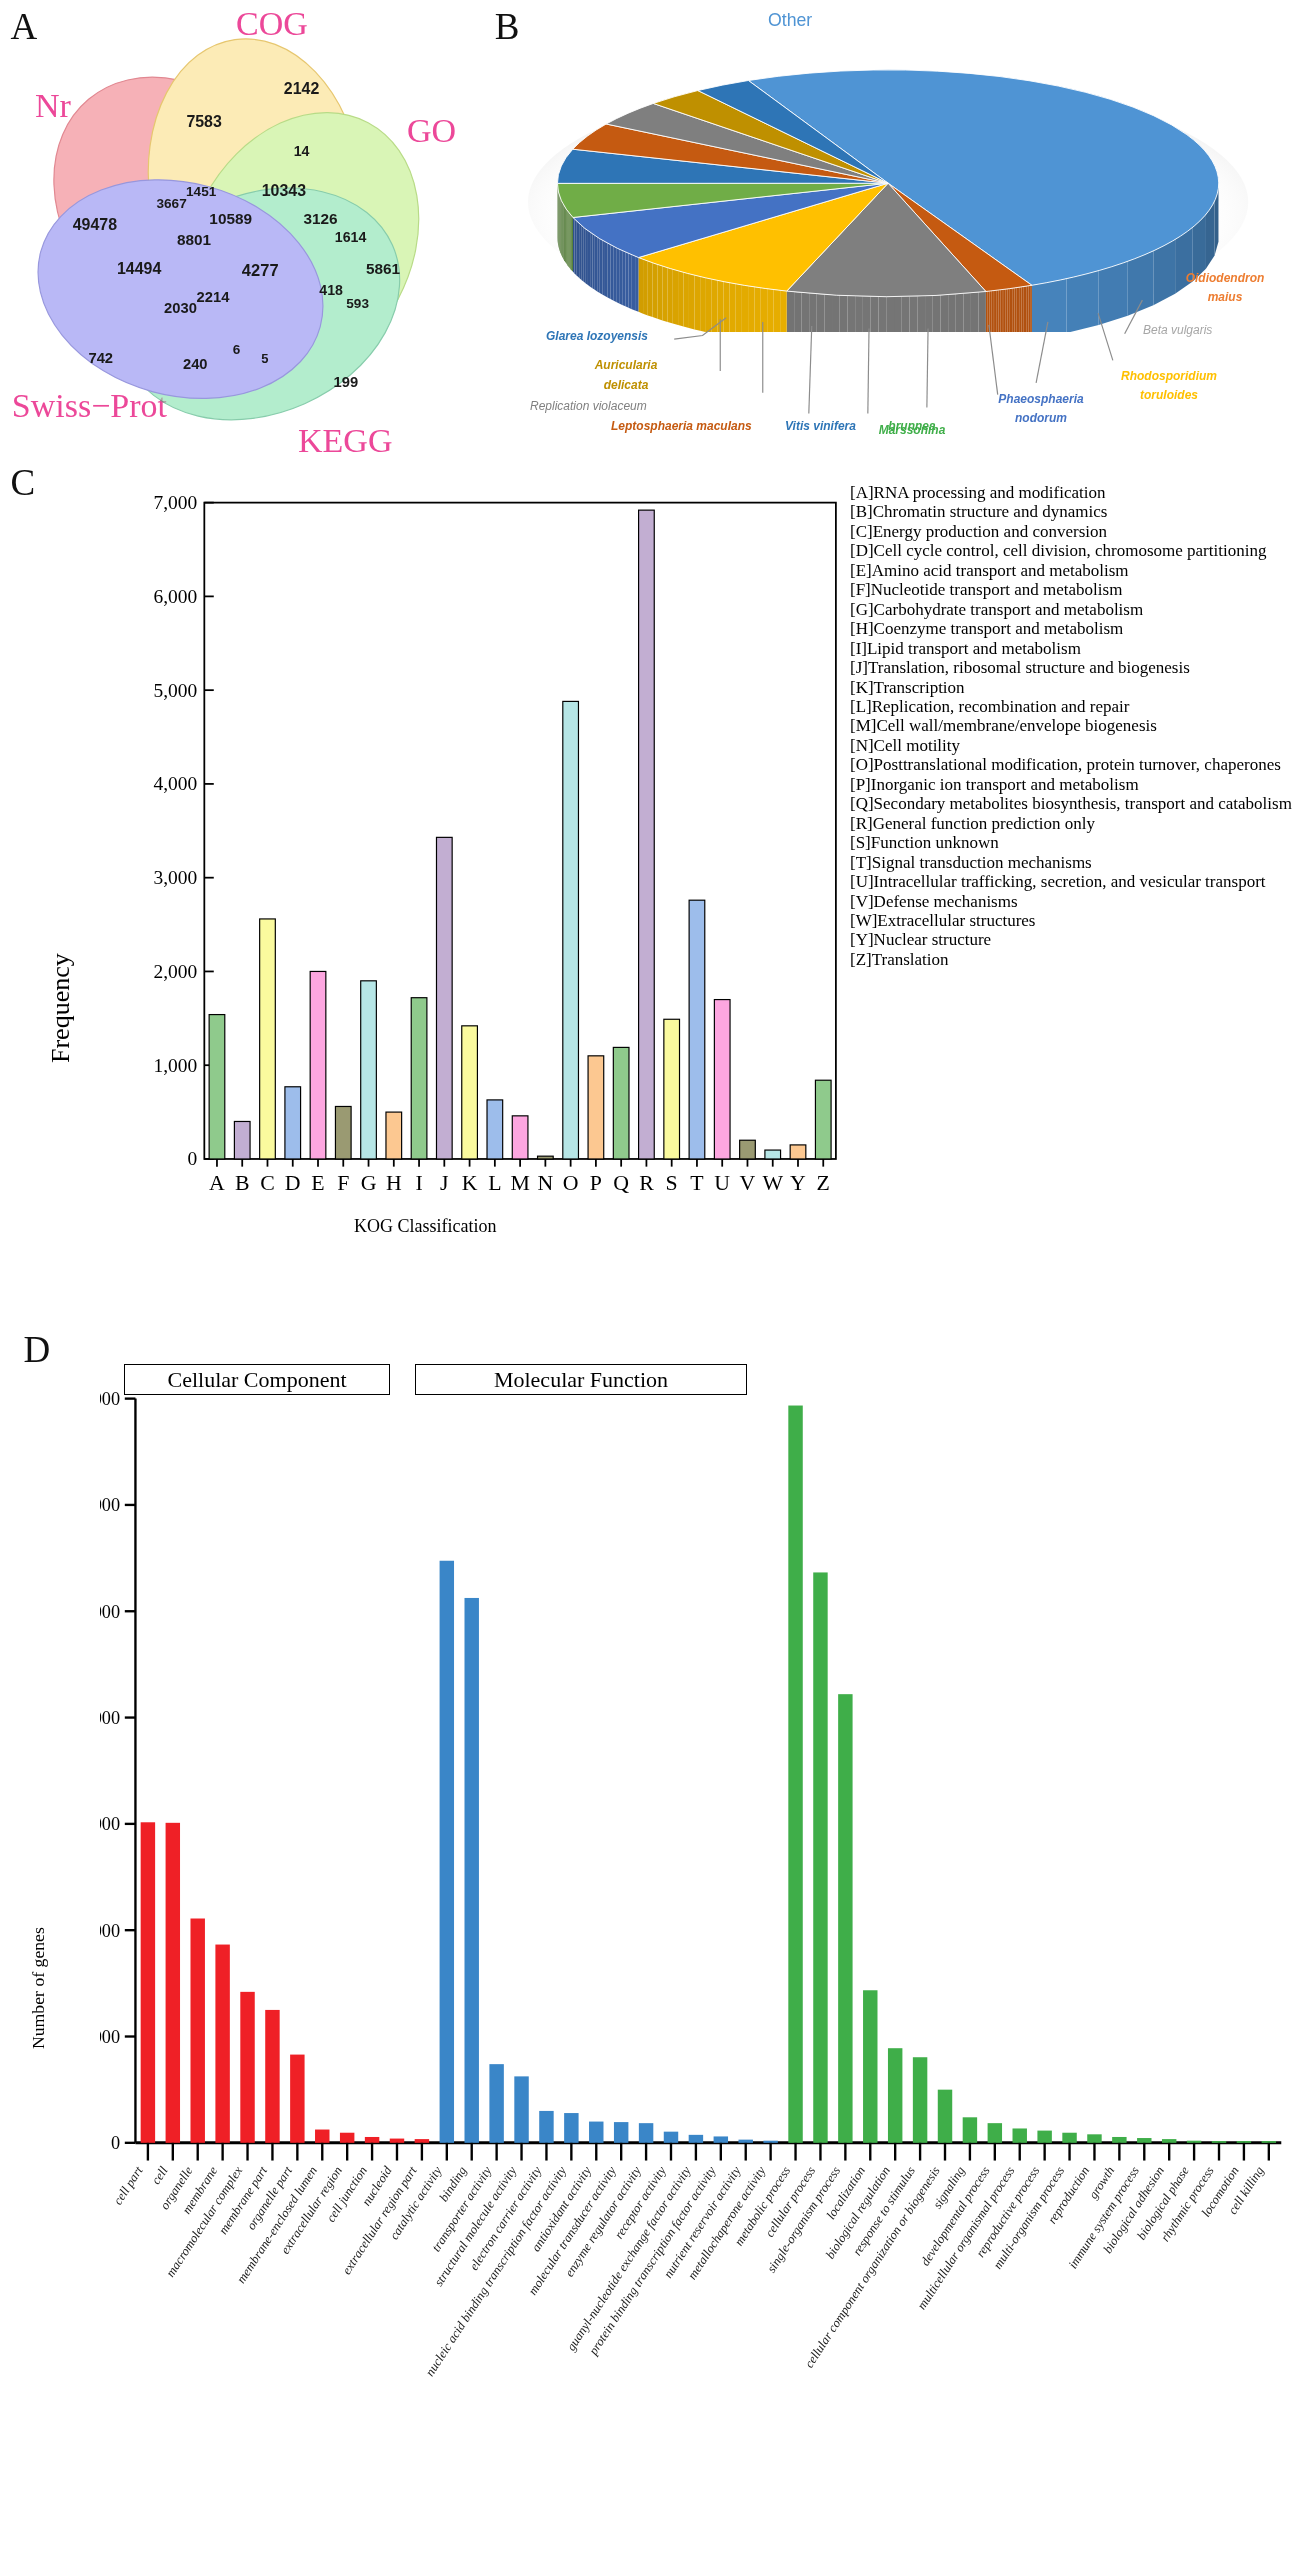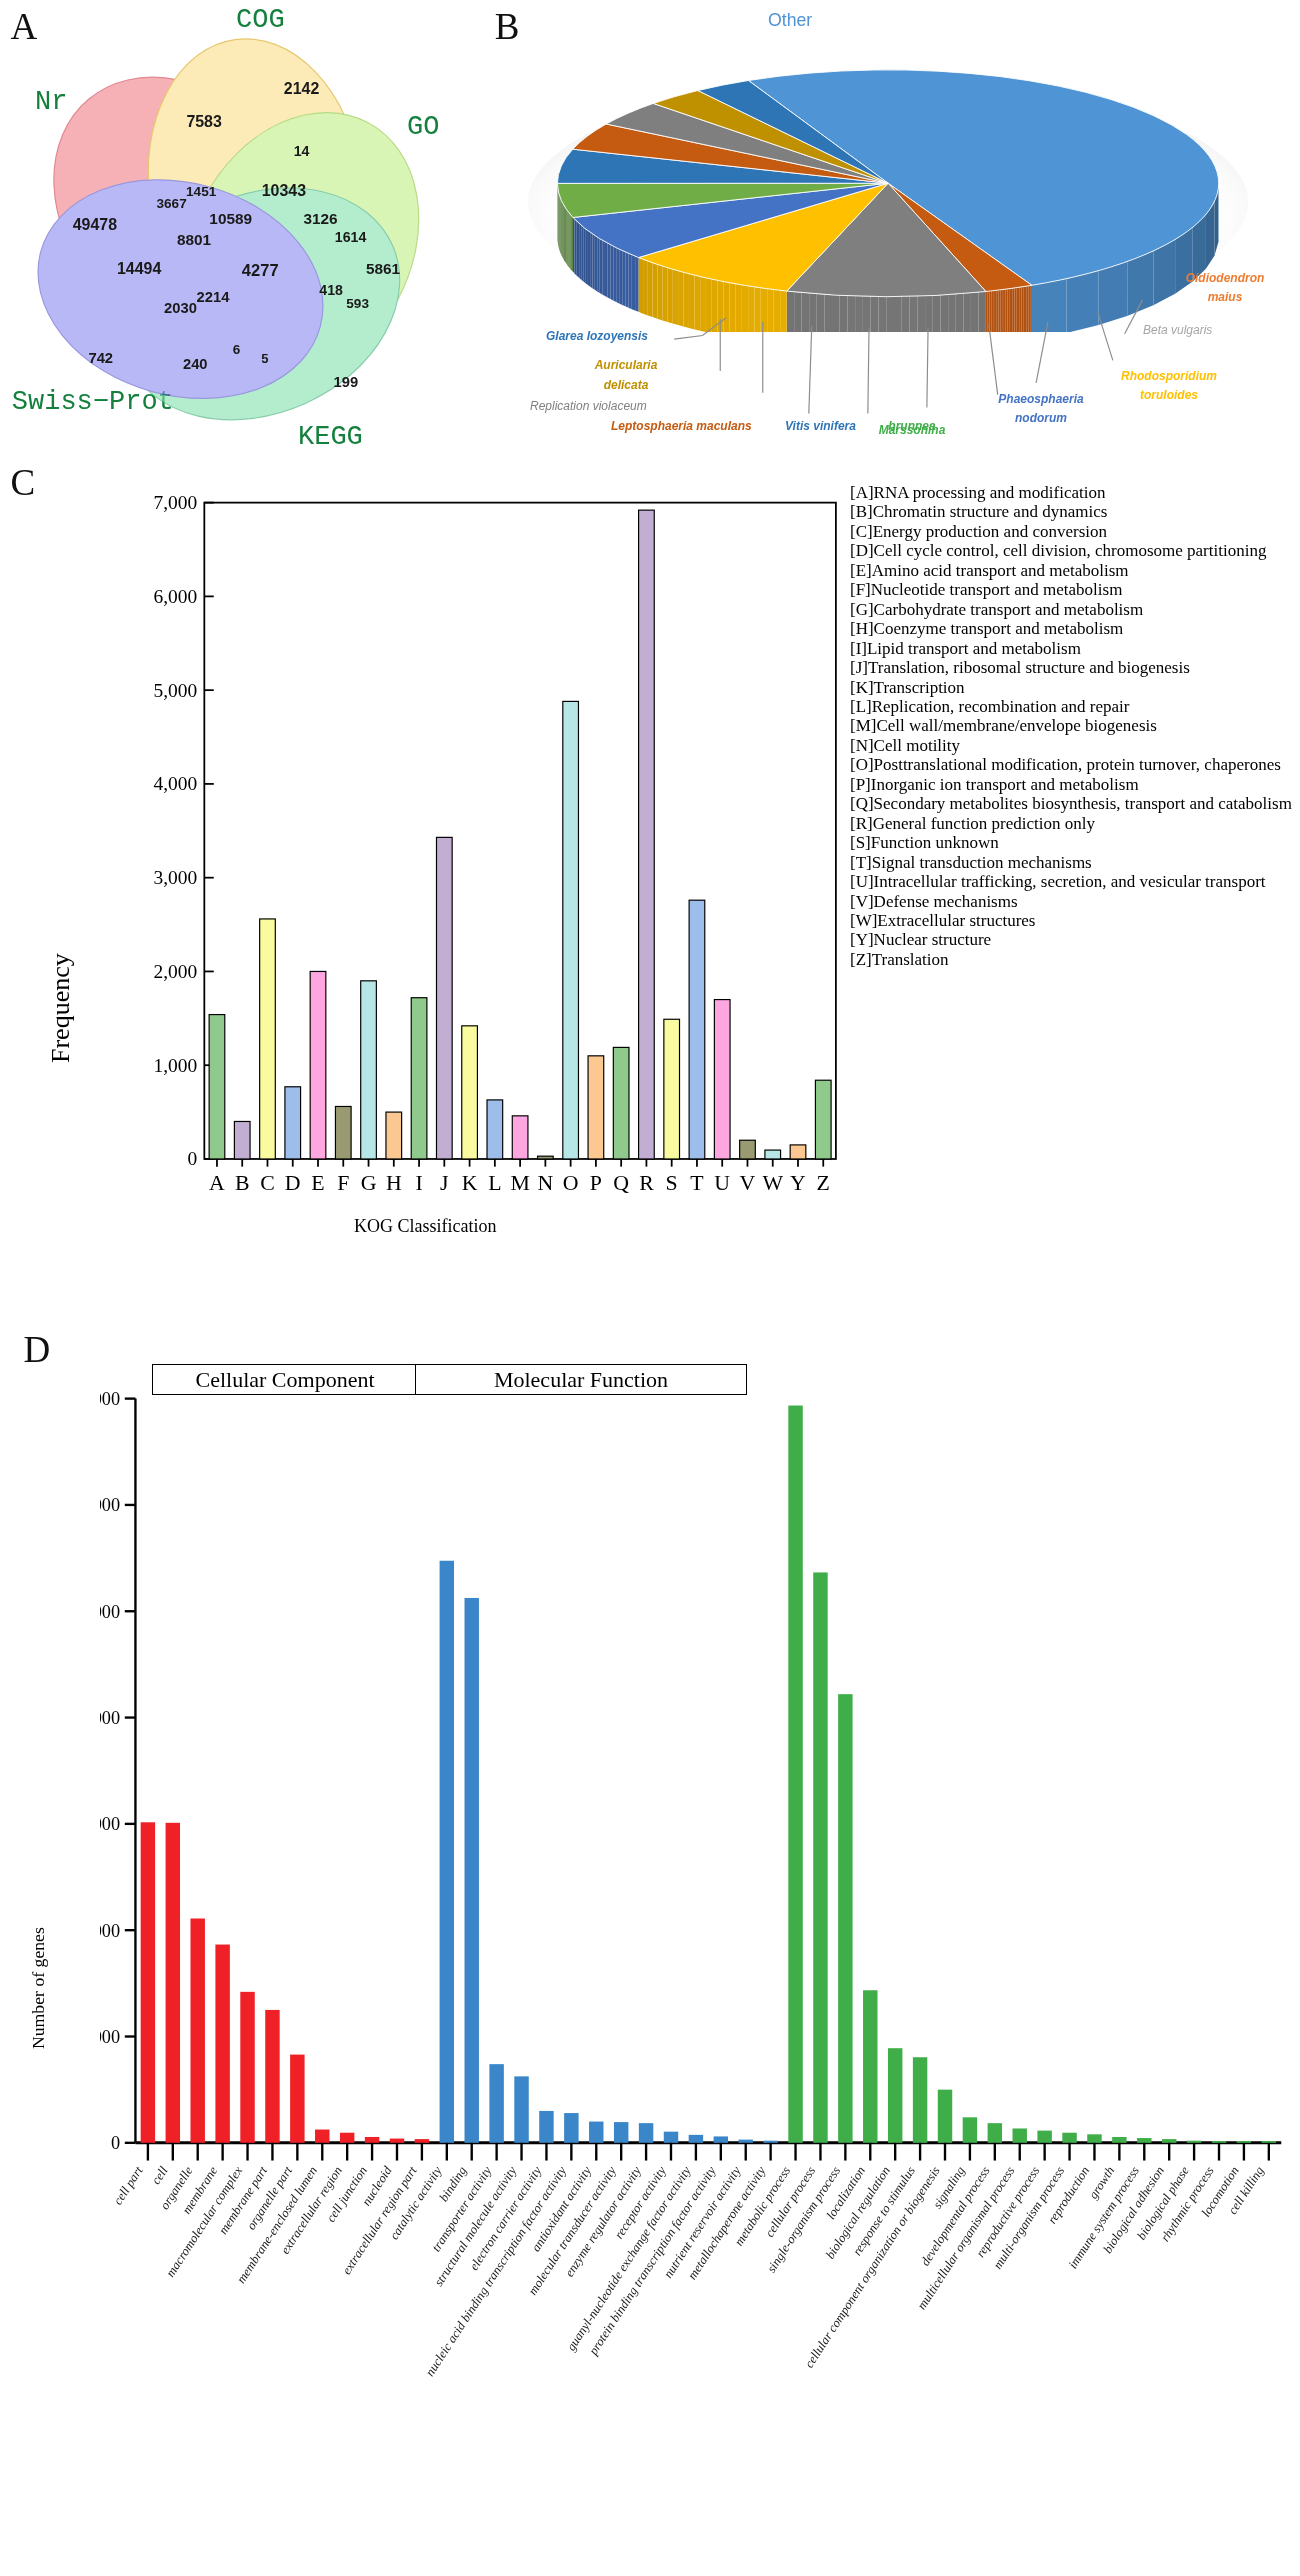--- a/index.html
+++ b/index.html
@@ -4,21 +4,21 @@
 <style>
   html,body{margin:0;padding:0;background:#fff;}
   body{width:1300px;height:2576px;position:relative;font-family:"Liberation Serif",serif;color:#000;overflow:hidden;}
 
   .panel-letter{position:absolute;font-family:"Liberation Serif",serif;font-size:37px;font-weight:400;color:#111;}
 
   
   #panelA{position:absolute;left:0;top:0;width:478px;height:455px;}
   #vennSvg{position:absolute;left:23.6px;top:35px;}
   .venn-num{font-family:"Liberation Sans",sans-serif;font-weight:700;fill:#1a1a1a;text-anchor:middle;}
-  .venn-set-label{position:absolute;font-family:Liberation Mono, monospace;font-size:27px;color:#15803d;}
+  .venn-set-label{position:absolute;font-family:Liberation Serif, serif;font-size:34px;color:#ec4899;}
 
   
   #panelB{position:absolute;left:490px;top:0;width:810px;height:455px;}
   .pie-label{position:absolute;font-family:"Liberation Sans",sans-serif;font-style:italic;font-size:12px;line-height:1.05;white-space:nowrap;}
   .pie-label.ctr{text-align:center;}
 
   
   #panelC{position:absolute;left:0;top:455px;width:1300px;height:874px;}
   #kogPlot{position:absolute;left:148px;top:37px;}
   .axis-title-y{position:absolute;font-family:"Liberation Serif",serif;font-size:26px;transform:rotate(-90deg);transform-origin:left top;white-space:nowrap;}
@@ -420,21 +420,21 @@
       <div>[Y]Nuclear structure</div>
       <div>[Z]Translation</div>
     </div>
 </div>
 
 <div id="panelD">
   <div class="panel-letter" style="left:23.6px;top:4.7px;">D</div>
 
   <div class="go-ylab" style="left:28px;top:726px;">Number of genes</div>
 
-  <div class="go-cat-box" style="left:124px;top:41px;width:266px;margin-left:28px;">Cellular Component</div>
+  <div class="go-cat-box" style="left:124px;top:41px;width:266px;">Cellular Component</div>
   <div class="go-cat-box" style="left:415px;top:41px;width:332px;">Molecular Function</div>
 
   <svg id="goPlot" width="1199" height="1146" viewBox="0 0 2030 1940">
       <line x1="60" y1="28" x2="60" y2="1288" stroke="#000" stroke-width="4"></line>
       <line x1="60" y1="1288" x2="2000" y2="1288" stroke="#000" stroke-width="5"></line>
       <line x1="42" y1="1288" x2="60" y2="1288" stroke="#000" stroke-width="4"></line>
       <text x="34" y="1299" class="go-tick">0</text>
       <line x1="42" y1="1108" x2="60" y2="1108" stroke="#000" stroke-width="4"></line>
       <text x="34" y="1119" class="go-tick">2,000</text>
       <line x1="42" y1="928" x2="60" y2="928" stroke="#000" stroke-width="4"></line>

